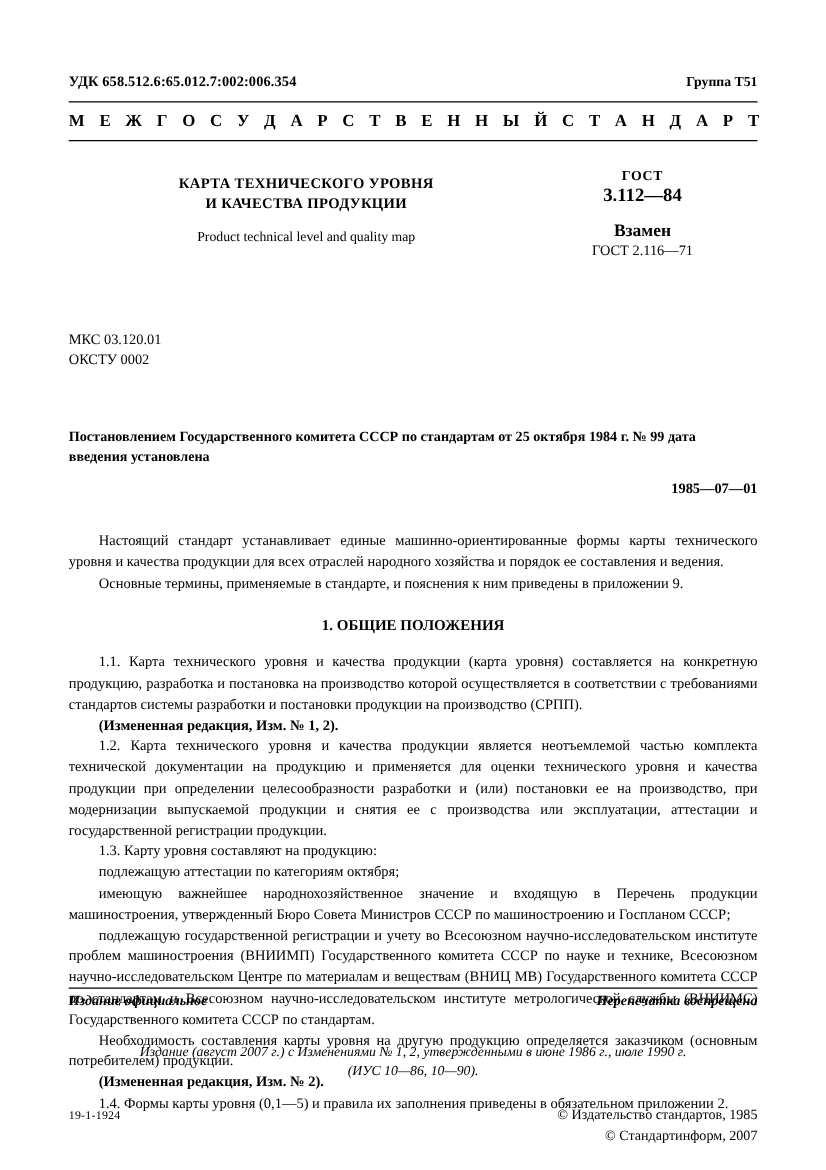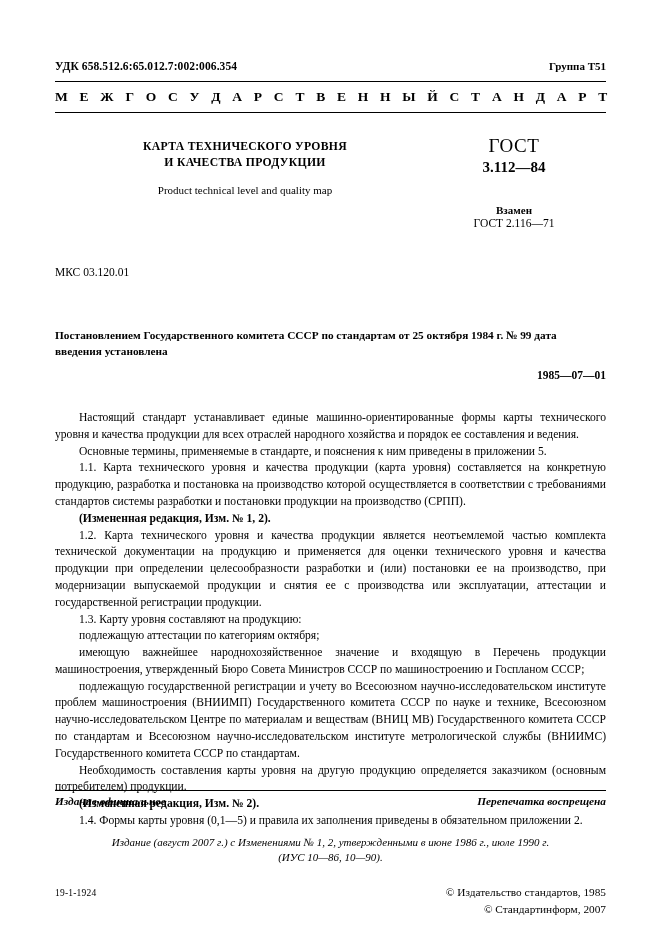--- a/index.html
+++ b/index.html
@@ -77,32 +77,32 @@
     font-style: normal;
   }
   .title-right {
     position: absolute;
     right: 2px;
     top: -4px;
     width: 180px;
     text-align: center;
   }
   .gost-word {
-    font-size: 19px;
-    font-weight: normal;
+    font-size: 11px;
+    font-weight: bold;
     letter-spacing: 0.6px;
   }
   .gost-num {
     font-size: 15px;
     font-weight: bold;
     margin-top: 2px;
   }
   .vzamen {
-    margin-top: 28px;
-    font-size: 11px;
+    margin-top: 12px;
+    font-size: 14px;
     font-weight: bold;
   }
   .vzamen-num {
     font-size: 11.5px;
     font-weight: normal;
     margin-top: 1px;
   }
 
   .codes {
     margin-top: 34px;
@@ -203,31 +203,33 @@
       <div class="title-right">
         <div class="gost-word">ГОСТ</div>
         <div class="gost-num">3.112—84</div>
         <div class="vzamen">Взамен</div>
         <div class="vzamen-num">ГОСТ 2.116—71</div>
       </div>
     </div>
 
     <div class="codes">
       <div>МКС 03.120.01</div>
+      <div>ОКСТУ  0002</div>
     </div>
 
     <div class="decree">
       <div>Постановлением Государственного комитета СССР по стандартам от 25 октября 1984 г. № 99 дата введения установлена</div>
       <div class="decree-date">1985—07—01</div>
     </div>
 
     <div class="body-text">
       <p>Настоящий стандарт устанавливает единые машинно-ориентированные формы карты технического уровня и качества продукции для всех отраслей народного хозяйства и порядок ее составления и ведения.</p>
-      <p>Основные термины, применяемые в стандарте, и пояснения к ним приведены в приложении 5.</p>
-
+      <p>Основные термины, применяемые в стандарте, и пояснения к ним приведены в приложении 9.</p>
+
+      <div class="section-title">1. ОБЩИЕ ПОЛОЖЕНИЯ</div>
 
       <p>1.1. Карта технического уровня и качества продукции (карта уровня) составляется на конкретную продукцию, разработка и постановка на производство которой осуществляется в соответствии с требованиями стандартов системы разработки и постановки продукции на производство (СРПП).</p>
       <p class="bold-inline">(Измененная редакция, Изм. № 1, 2).</p>
       <p>1.2. Карта технического уровня и качества продукции является неотъемлемой частью комплекта технической документации на продукцию и применяется для оценки технического уровня и качества продукции при определении целесообразности разработки и (или) постановки ее на производство, при модернизации выпускаемой продукции и снятия ее с производства или эксплуатации, аттестации и государственной регистрации продукции.</p>
       <p>1.3. Карту уровня составляют на продукцию:</p>
       <p>подлежащую аттестации по категориям октября;</p>
       <p>имеющую важнейшее народнохозяйственное значение и входящую в Перечень продукции машиностроения, утвержденный Бюро Совета Министров СССР по машиностроению и Госпланом СССР;</p>
       <p>подлежащую государственной регистрации и учету во Всесоюзном научно-исследовательском институте проблем машиностроения (ВНИИМП) Государственного комитета СССР по науке и технике, Всесоюзном научно-исследовательском Центре по материалам и веществам (ВНИЦ МВ) Государственного комитета СССР по стандартам и Всесоюзном научно-исследовательском институте метрологической службы (ВНИИМС) Государственного комитета СССР по стандартам.</p>
       <p>Необходимость составления карты уровня на другую продукцию определяется заказчиком (основным потребителем) продукции.</p>
       <p class="bold-inline">(Измененная редакция, Изм. № 2).</p>

